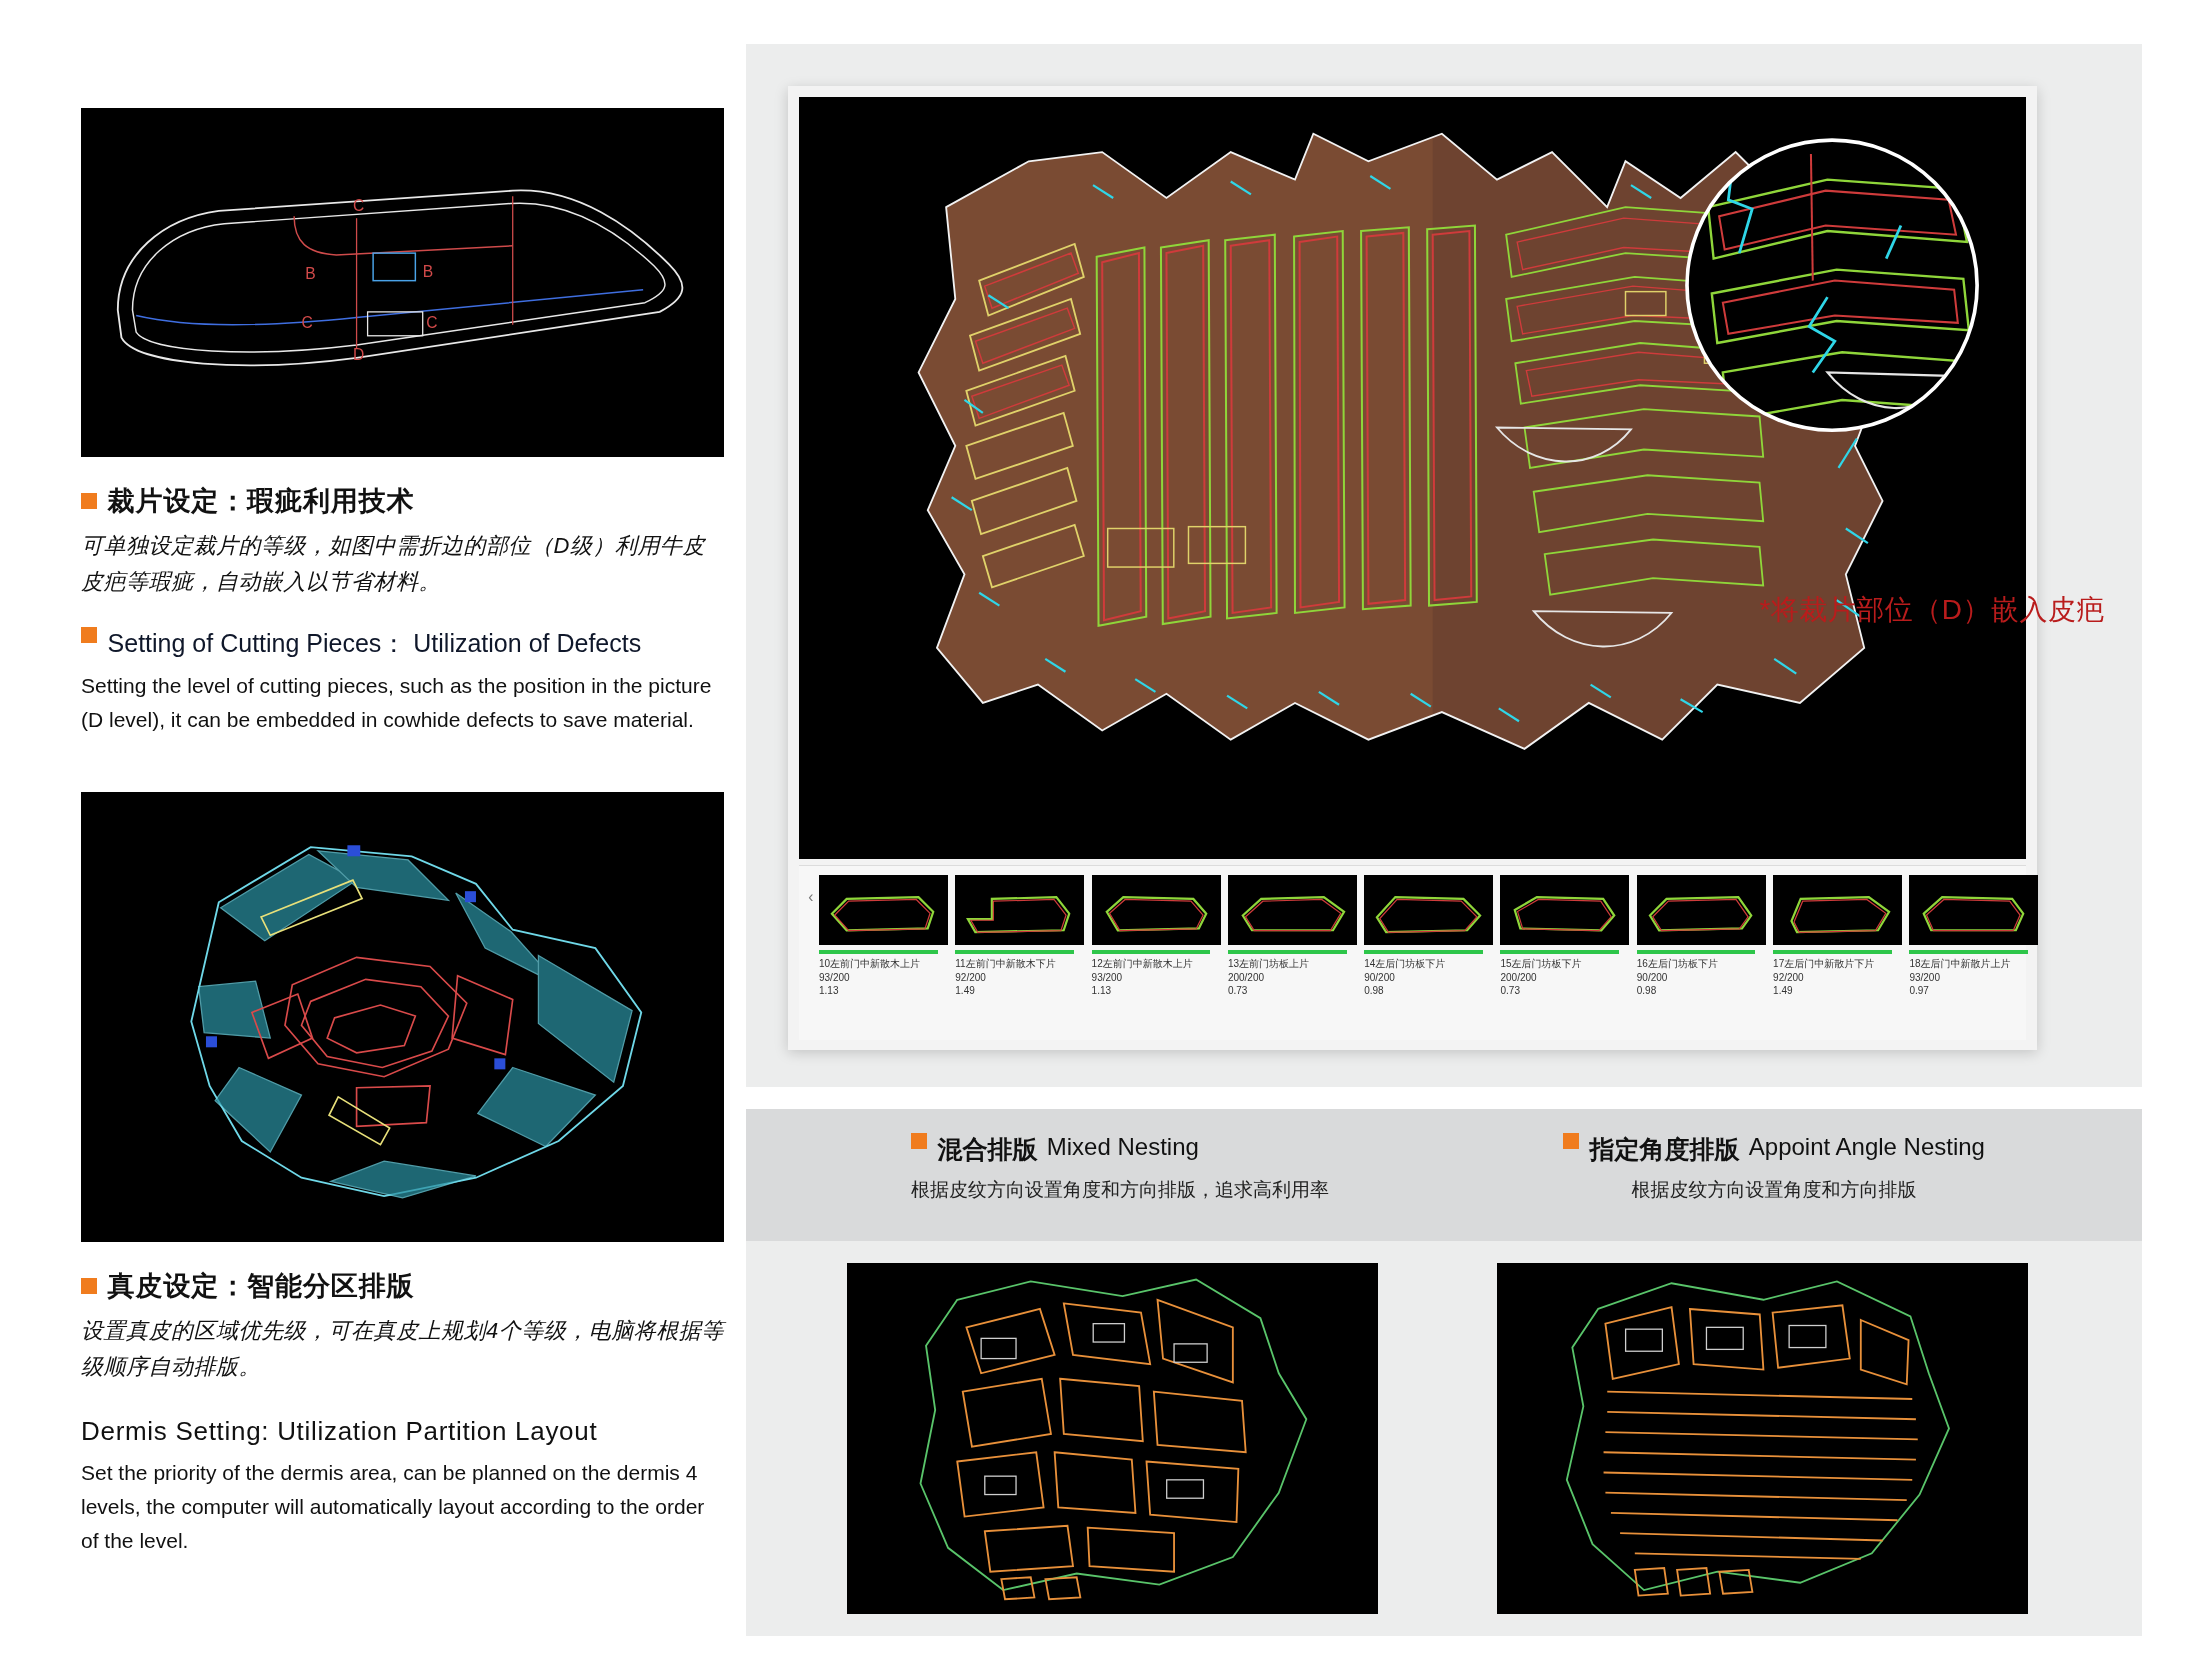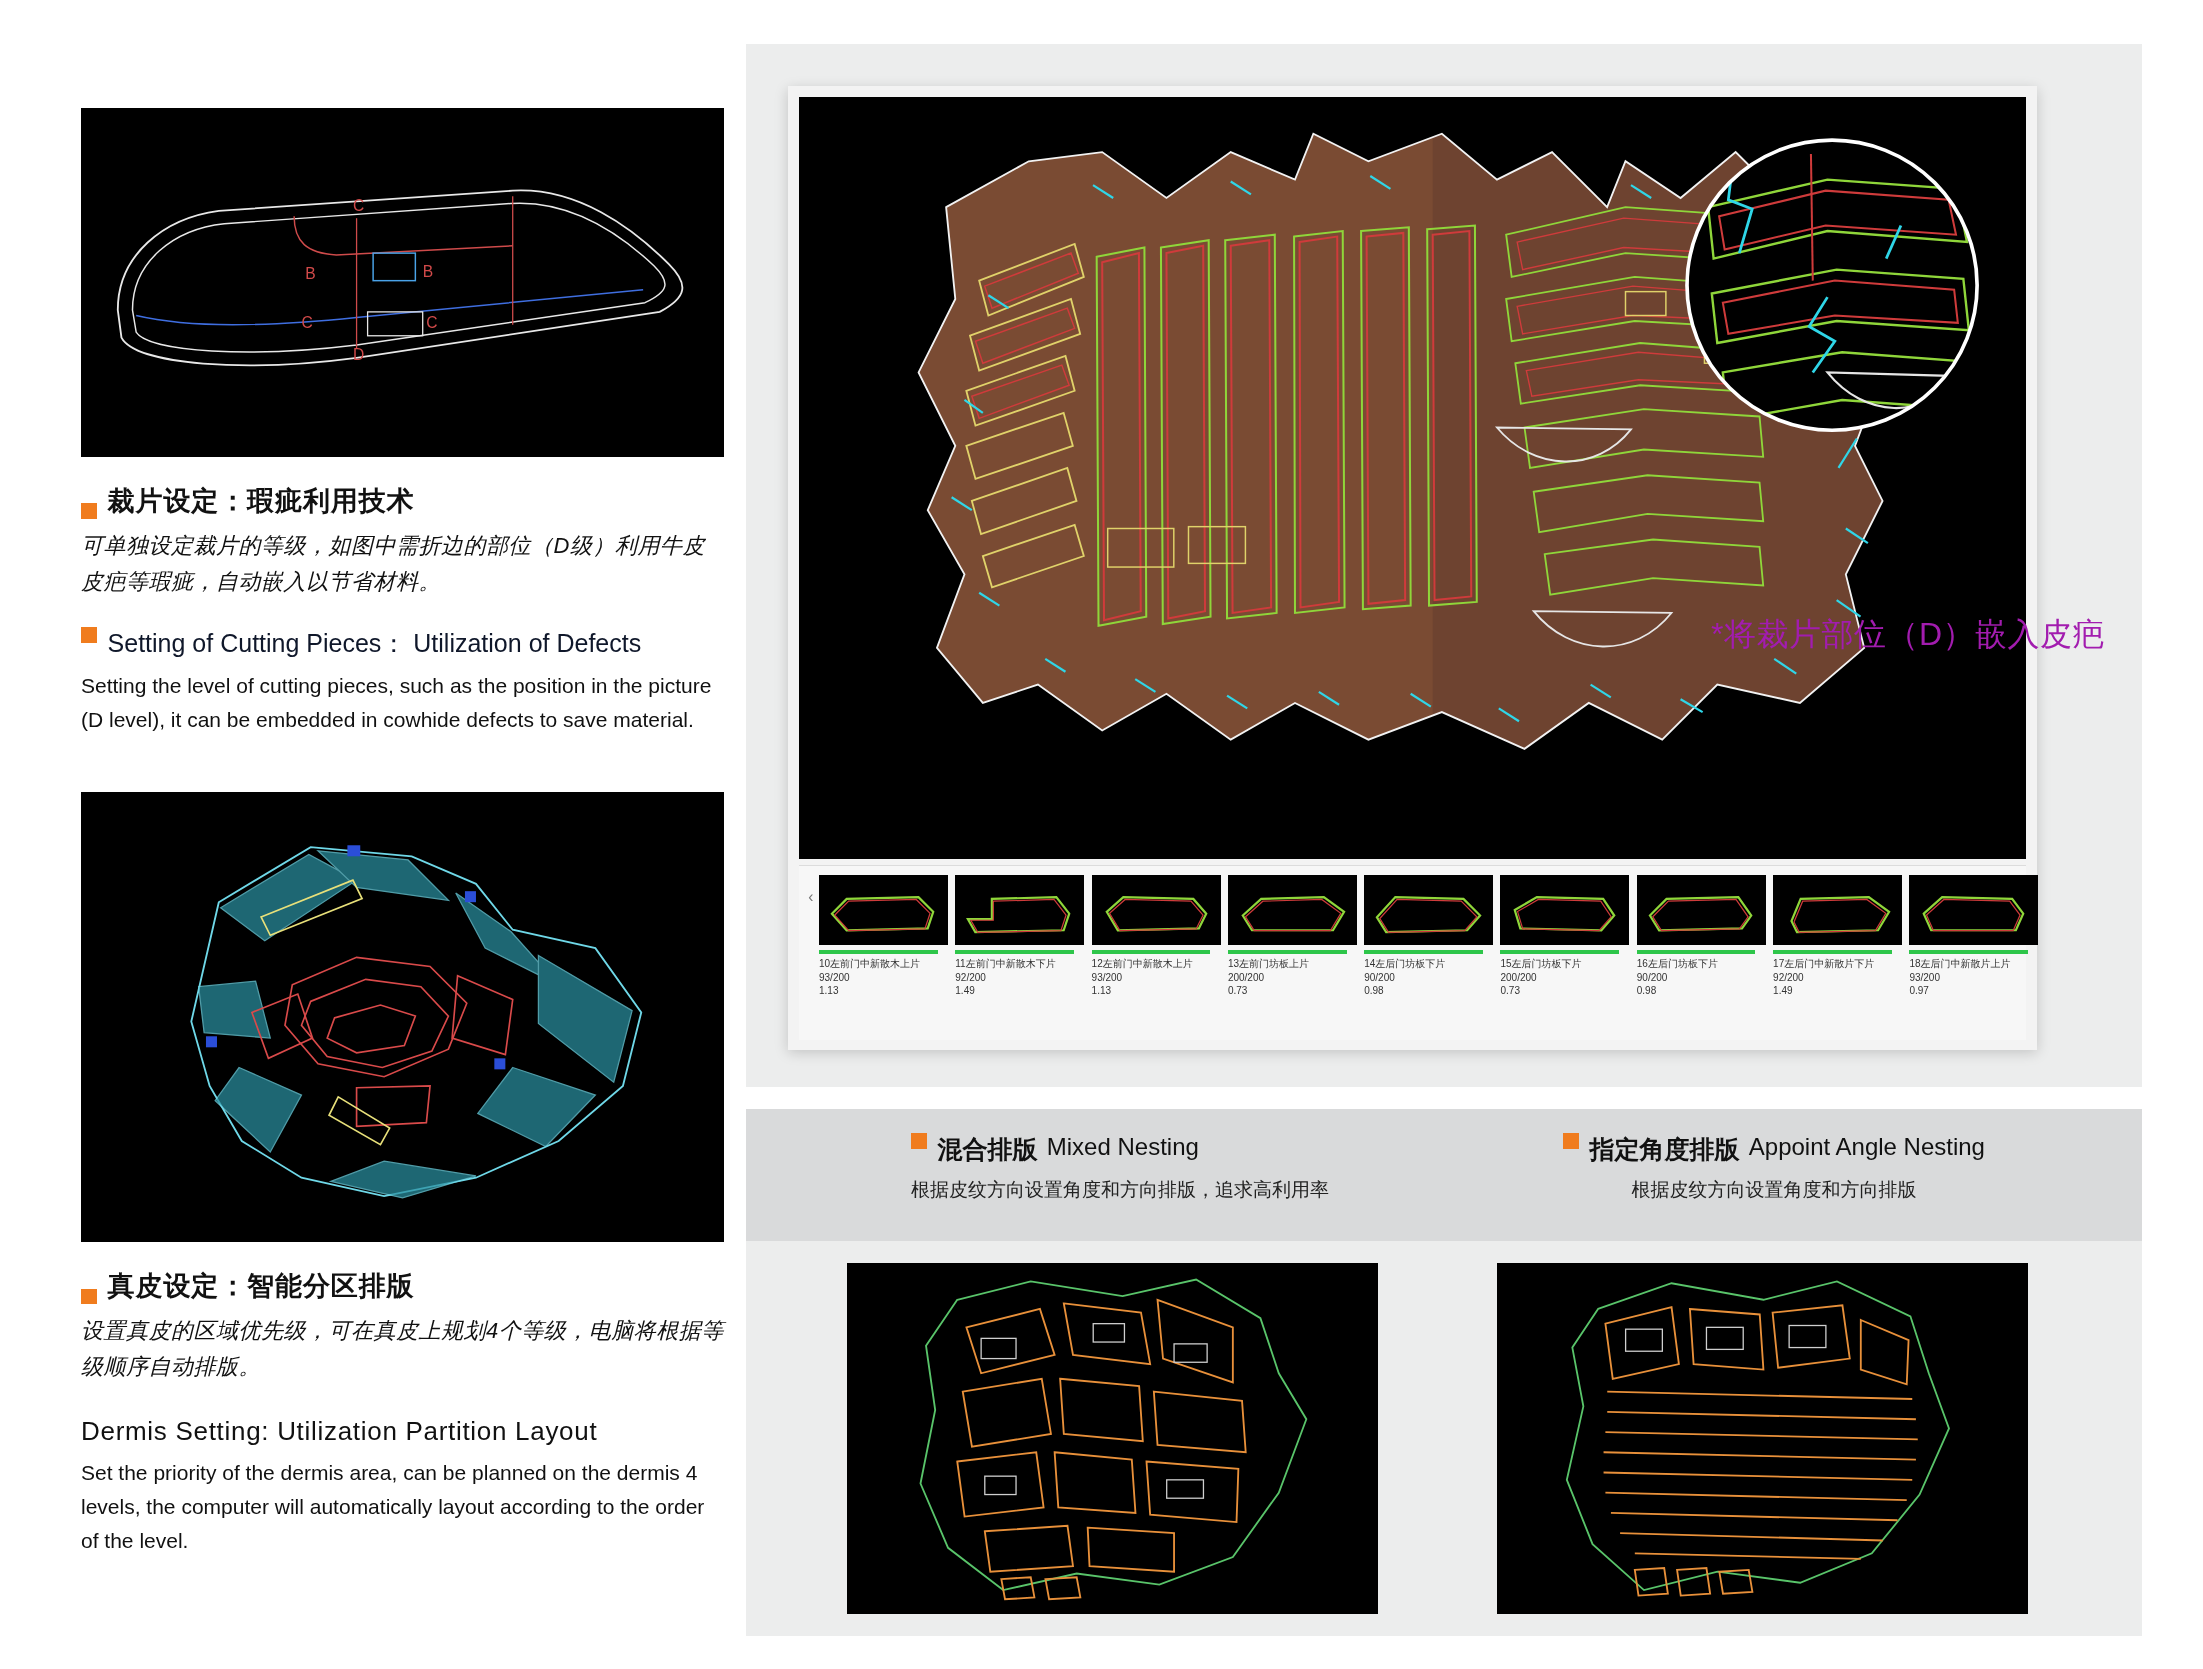--- a/index.html
+++ b/index.html
@@ -6,21 +6,21 @@
   body{width:2204px;height:1669px;position:relative;font-family:"Liberation Sans",sans-serif;color:#111;overflow:hidden;}
 
   
   .left-col{position:absolute;left:81px;top:108px;width:643px;}
   .panel-img{background:#000;position:relative;overflow:hidden;}
   .panel-a{width:643px;height:349px;}
   .panel-b{width:643px;height:450px;margin-top:55px;}
 
   .blk{margin-top:26px;}
   .bullet{display:inline-block;width:15.6px;height:15.6px;background:#f07c1e;margin-right:11px;vertical-align:1.8px;}
-  .h-cn{font-size:27px;font-weight:bold;letter-spacing:0.9px;color:#111;display:flex;align-items:flex-end;}
+  .h-cn{font-size:27px;font-weight:bold;letter-spacing:0.9px;color:#111;display:flex;align-items:center;}
   .h-en{font-size:25px;color:#0f172a;display:flex;align-items:flex-start;}
   .body-cn{font-size:22px;line-height:1.62;color:#111;margin-top:9.2px;letter-spacing:0.5px;font-style:italic;}
   .body-en{font-size:21px;line-height:1.62;color:#111;margin-top:9.2px;}
   .title-en-lg{font-size:26px;letter-spacing:0.7px;color:#111;margin-top:31px;}
 
   
   .right-wrap{position:absolute;left:746px;top:44px;width:1396px;}
   .grey-card{background:#eceded;padding:42px 37px 37px 42px;width:1317px;}
   .main-view{position:relative;width:1249px;height:964px;background:#f3f3f3;box-shadow:0 2.8px 13px rgba(0,0,0,.18);}
   .canvas{position:absolute;left:11px;top:11px;width:1227px;height:762px;background:#000;overflow:hidden;}
@@ -28,21 +28,21 @@
   
   .strip{position:absolute;left:11px;top:779px;width:1227px;height:174px;background:#f7f7f7;border-top:0.9px solid #dcdcdc;}
   .strip-arrow{position:absolute;top:22px;width:16.5px;text-align:center;font-size:15.6px;color:#777;}
   .thumbs{position:absolute;left:20px;top:9.2px;display:flex;gap:7.3px;}
   .thumb{width:129px;}
   .thumb .pic{width:129px;height:70px;background:#000;position:relative;overflow:hidden;}
   .thumb .bar{height:4.6px;background:#2ec64a;margin-top:4.6px;width:92%;}
   .thumb .cap{font-size:10px;line-height:1.35;text-align:left;color:#333;margin-top:2.8px;}
   .thumb .cap .n{display:block;}
 
-  .lens-note{position:absolute;right:37px;top:569px;font-size:32px;color:#a21caf;letter-spacing:0.5px;}
+  .lens-note{position:absolute;right:37px;top:547px;font-size:28px;color:#b91c1c;letter-spacing:0.5px;}
 
   
   .band{background:#d9dadb;width:1396px;height:132px;position:relative;margin-top:22px;}
   .band-col{position:absolute;top:24px;}
   .band-col .hd{font-size:25px;font-weight:bold;display:flex;align-items:flex-start;}
   .band-col .hd .en{font-weight:normal;font-size:24px;margin-left:9.2px;}
   .band-col .sub{font-size:19px;color:#222;margin-top:11px;text-align:center;}
 
   .bot-wrap{background:#eceded;width:1396px;height:395px;position:relative;}
   .bot-img{position:absolute;top:22px;width:531px;height:351px;background:#000;overflow:hidden;}

